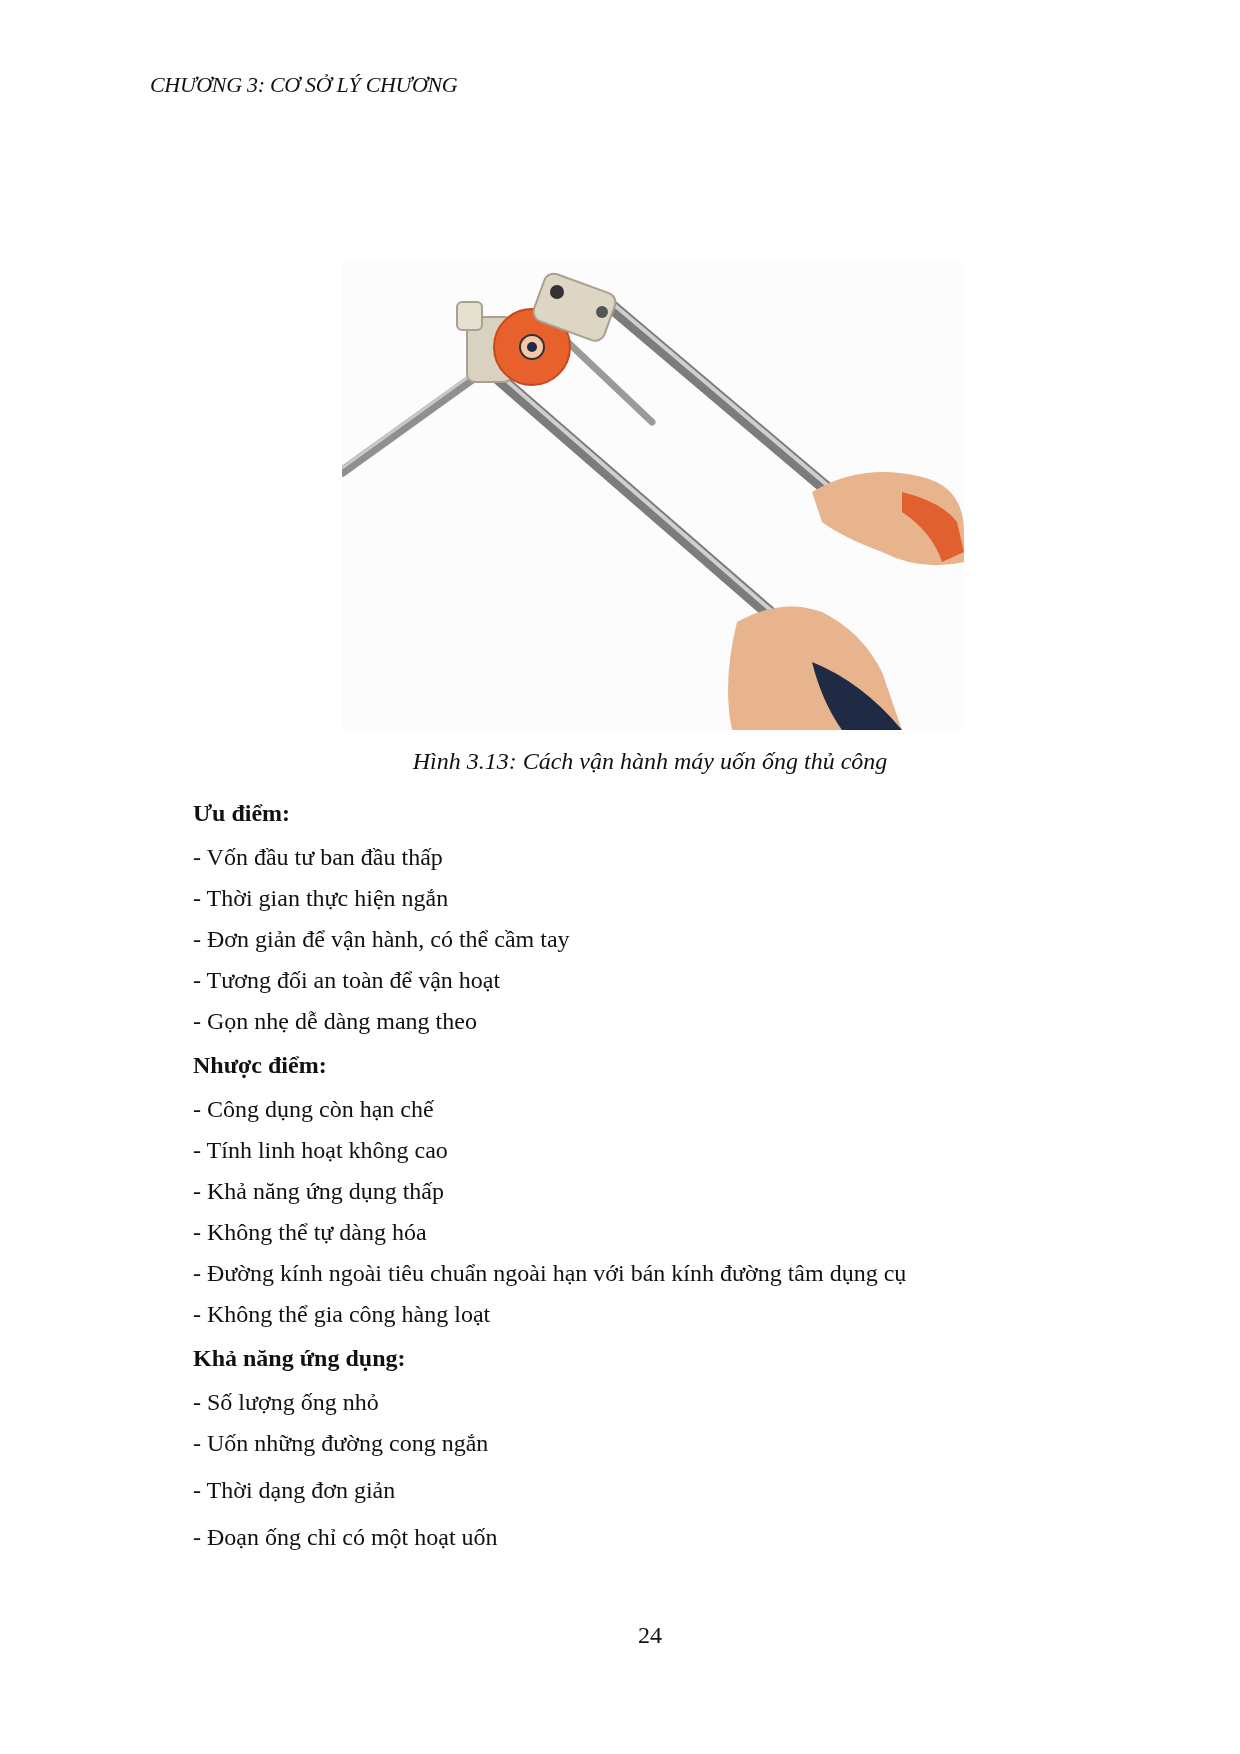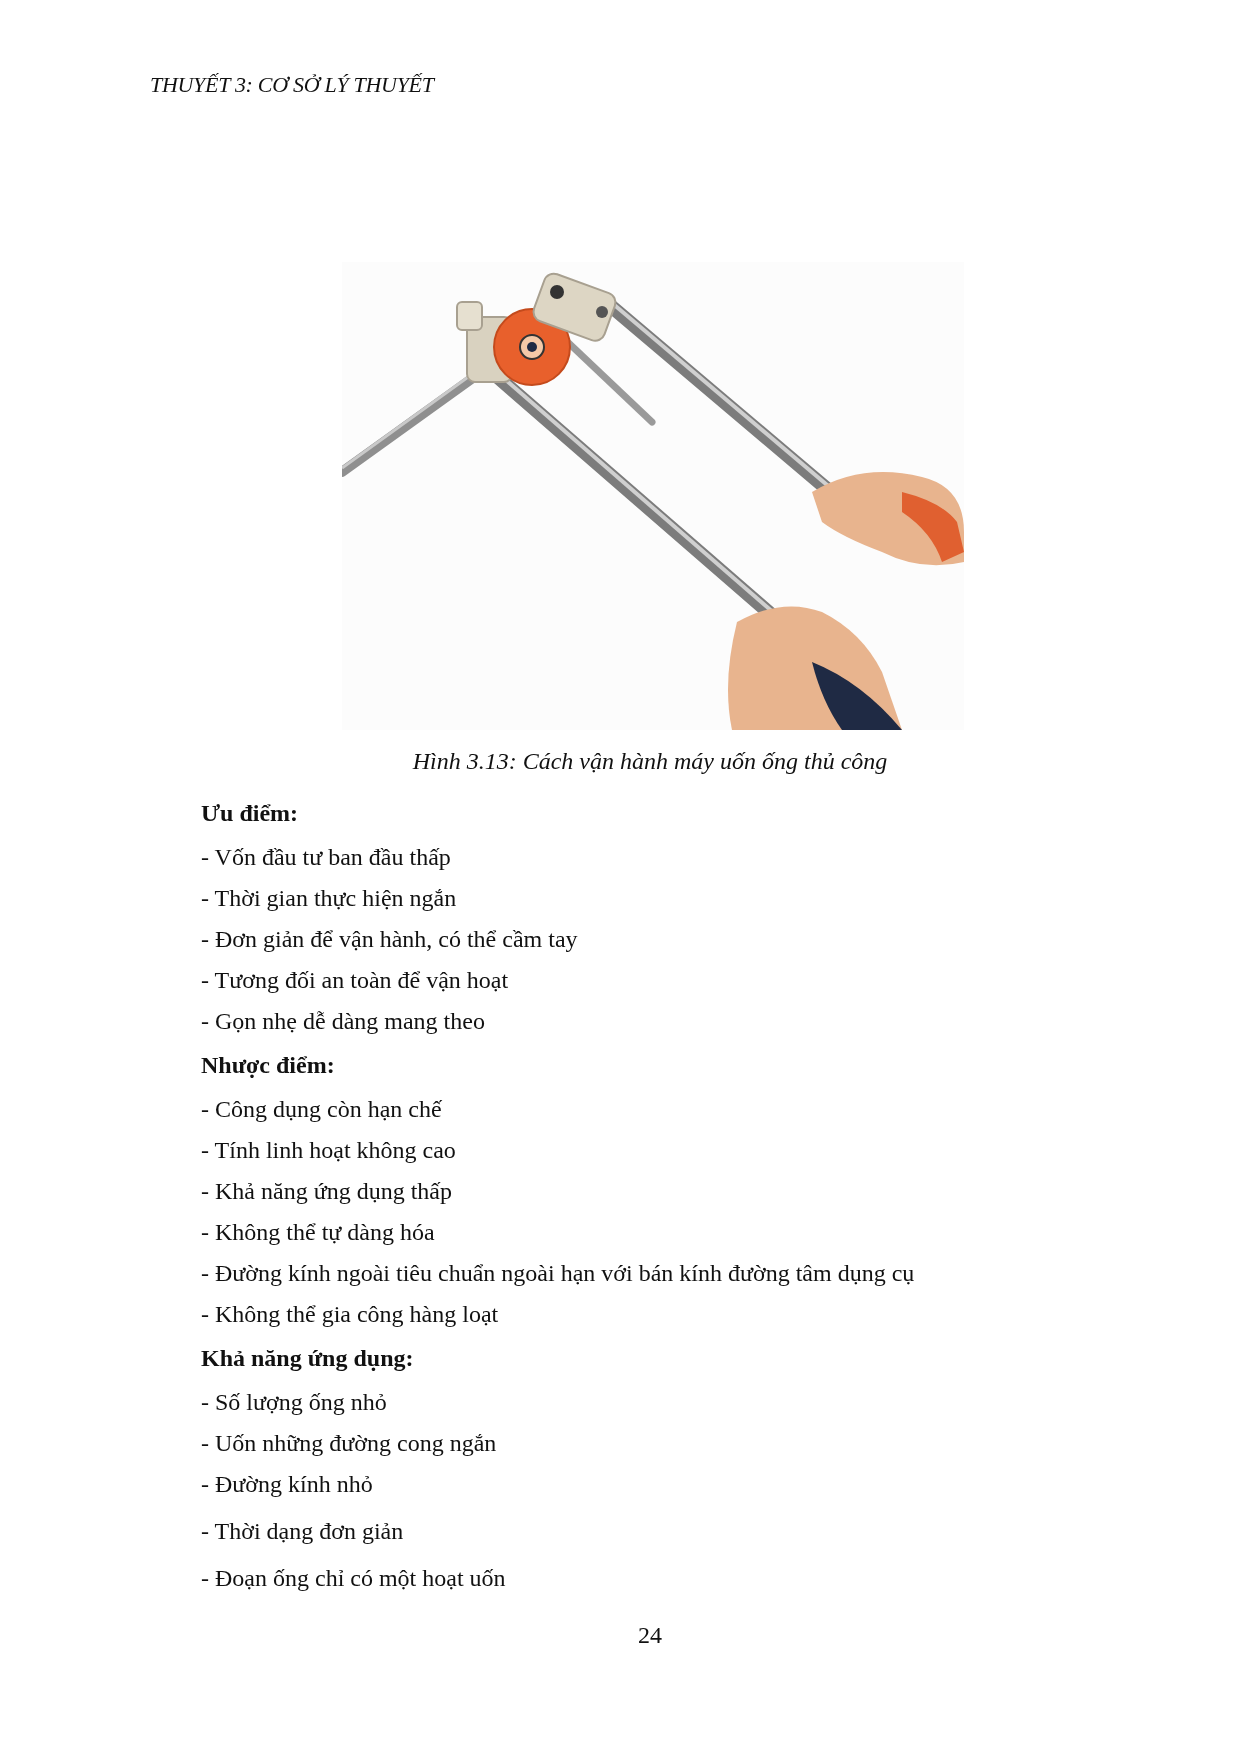--- a/index.html
+++ b/index.html
@@ -2,30 +2,30 @@
 <html><head>
 <meta charset="utf-8">
 <style>
   html, body { margin: 0; padding: 0; background: #ffffff; }
   body { width: 1240px; height: 1754px; position: relative; overflow: hidden;
          font-family: "Liberation Serif", "DejaVu Serif", serif; color: #111; }
   .header { position: absolute; left: 150px; top: 72px; font-size: 22px; font-style: italic; letter-spacing: -0.3px; }
   .figure { position: absolute; left: 342px; top: 262px; width: 622px; height: 468px; background: #fcfcfc; overflow: hidden; }
   .figure svg { width: 100%; height: 100%; display: block; }
   .caption { position: absolute; left: 0; width: 1300px; text-align: center; top: 748px; font-size: 24px; font-style: italic; }
-  .content { position: absolute; left: 193px; top: 790px; width: 900px; font-size: 24px; margin-left: 8px; }
+  .content { position: absolute; left: 193px; top: 790px; width: 900px; font-size: 24px; }
   .heading { font-weight: bold; height: 47px; line-height: 47px; }
   .item { height: 41px; line-height: 41px; white-space: nowrap; }
   .gap { height: 6px; }
   .pagenum { position: absolute; left: 0; width: 1300px; text-align: center; top: 1622px; font-size: 24px; }
 </style>
 </head>
 <body>
 
-<div class="header">THUYẾT 3: CƠ SỞ LÝ THUYẾT</div>
+<div class="header">CHƯƠNG 3: CƠ SỞ LÝ CHƯƠNG</div>
 
 <div class="figure">
   <svg viewBox="0 0 622 468">
 
     <line x1="0" y1="210" x2="160" y2="95" stroke="#8f8f8f" stroke-width="10" stroke-linecap="round"></line>
     <line x1="0" y1="206" x2="158" y2="92" stroke="#c9c9c9" stroke-width="3"></line>
 
     <line x1="150" y1="110" x2="455" y2="375" stroke="#7c7c7c" stroke-width="14" stroke-linecap="round"></line>
     <line x1="150" y1="106" x2="455" y2="371" stroke="#d0d0d0" stroke-width="4"></line>
     <rect x="440" y="355" width="28" height="30" rx="4" fill="#3a3a3a" transform="rotate(40 454 370)"></rect>
@@ -71,21 +71,20 @@
     <div class="item">- Tính linh hoạt không cao</div>
     <div class="item">- Khả năng ứng dụng thấp</div>
     <div class="item">- Không thể tự dàng hóa</div>
     <div class="item">- Đường kính ngoài tiêu chuẩn ngoài hạn với bán kính đường tâm dụng cụ</div>
     <div class="item">- Không thể gia công hàng loạt</div>
   </div>
   <div>
     <div class="heading">Khả năng ứng dụng:</div>
     <div class="item">- Số lượng ống nhỏ</div>
     <div class="item">- Uốn những đường cong ngắn</div>
-    <div class="item">- Đường kính nhỏ</div>
     <div class="gap"></div>
     <div class="item">- Thời dạng đơn giản</div>
     <div class="gap"></div>
     <div class="item">- Đoạn ống chỉ có một hoạt uốn</div>
   </div>
 </div>
 
 <div class="pagenum">24</div>
 
 </body></html>

